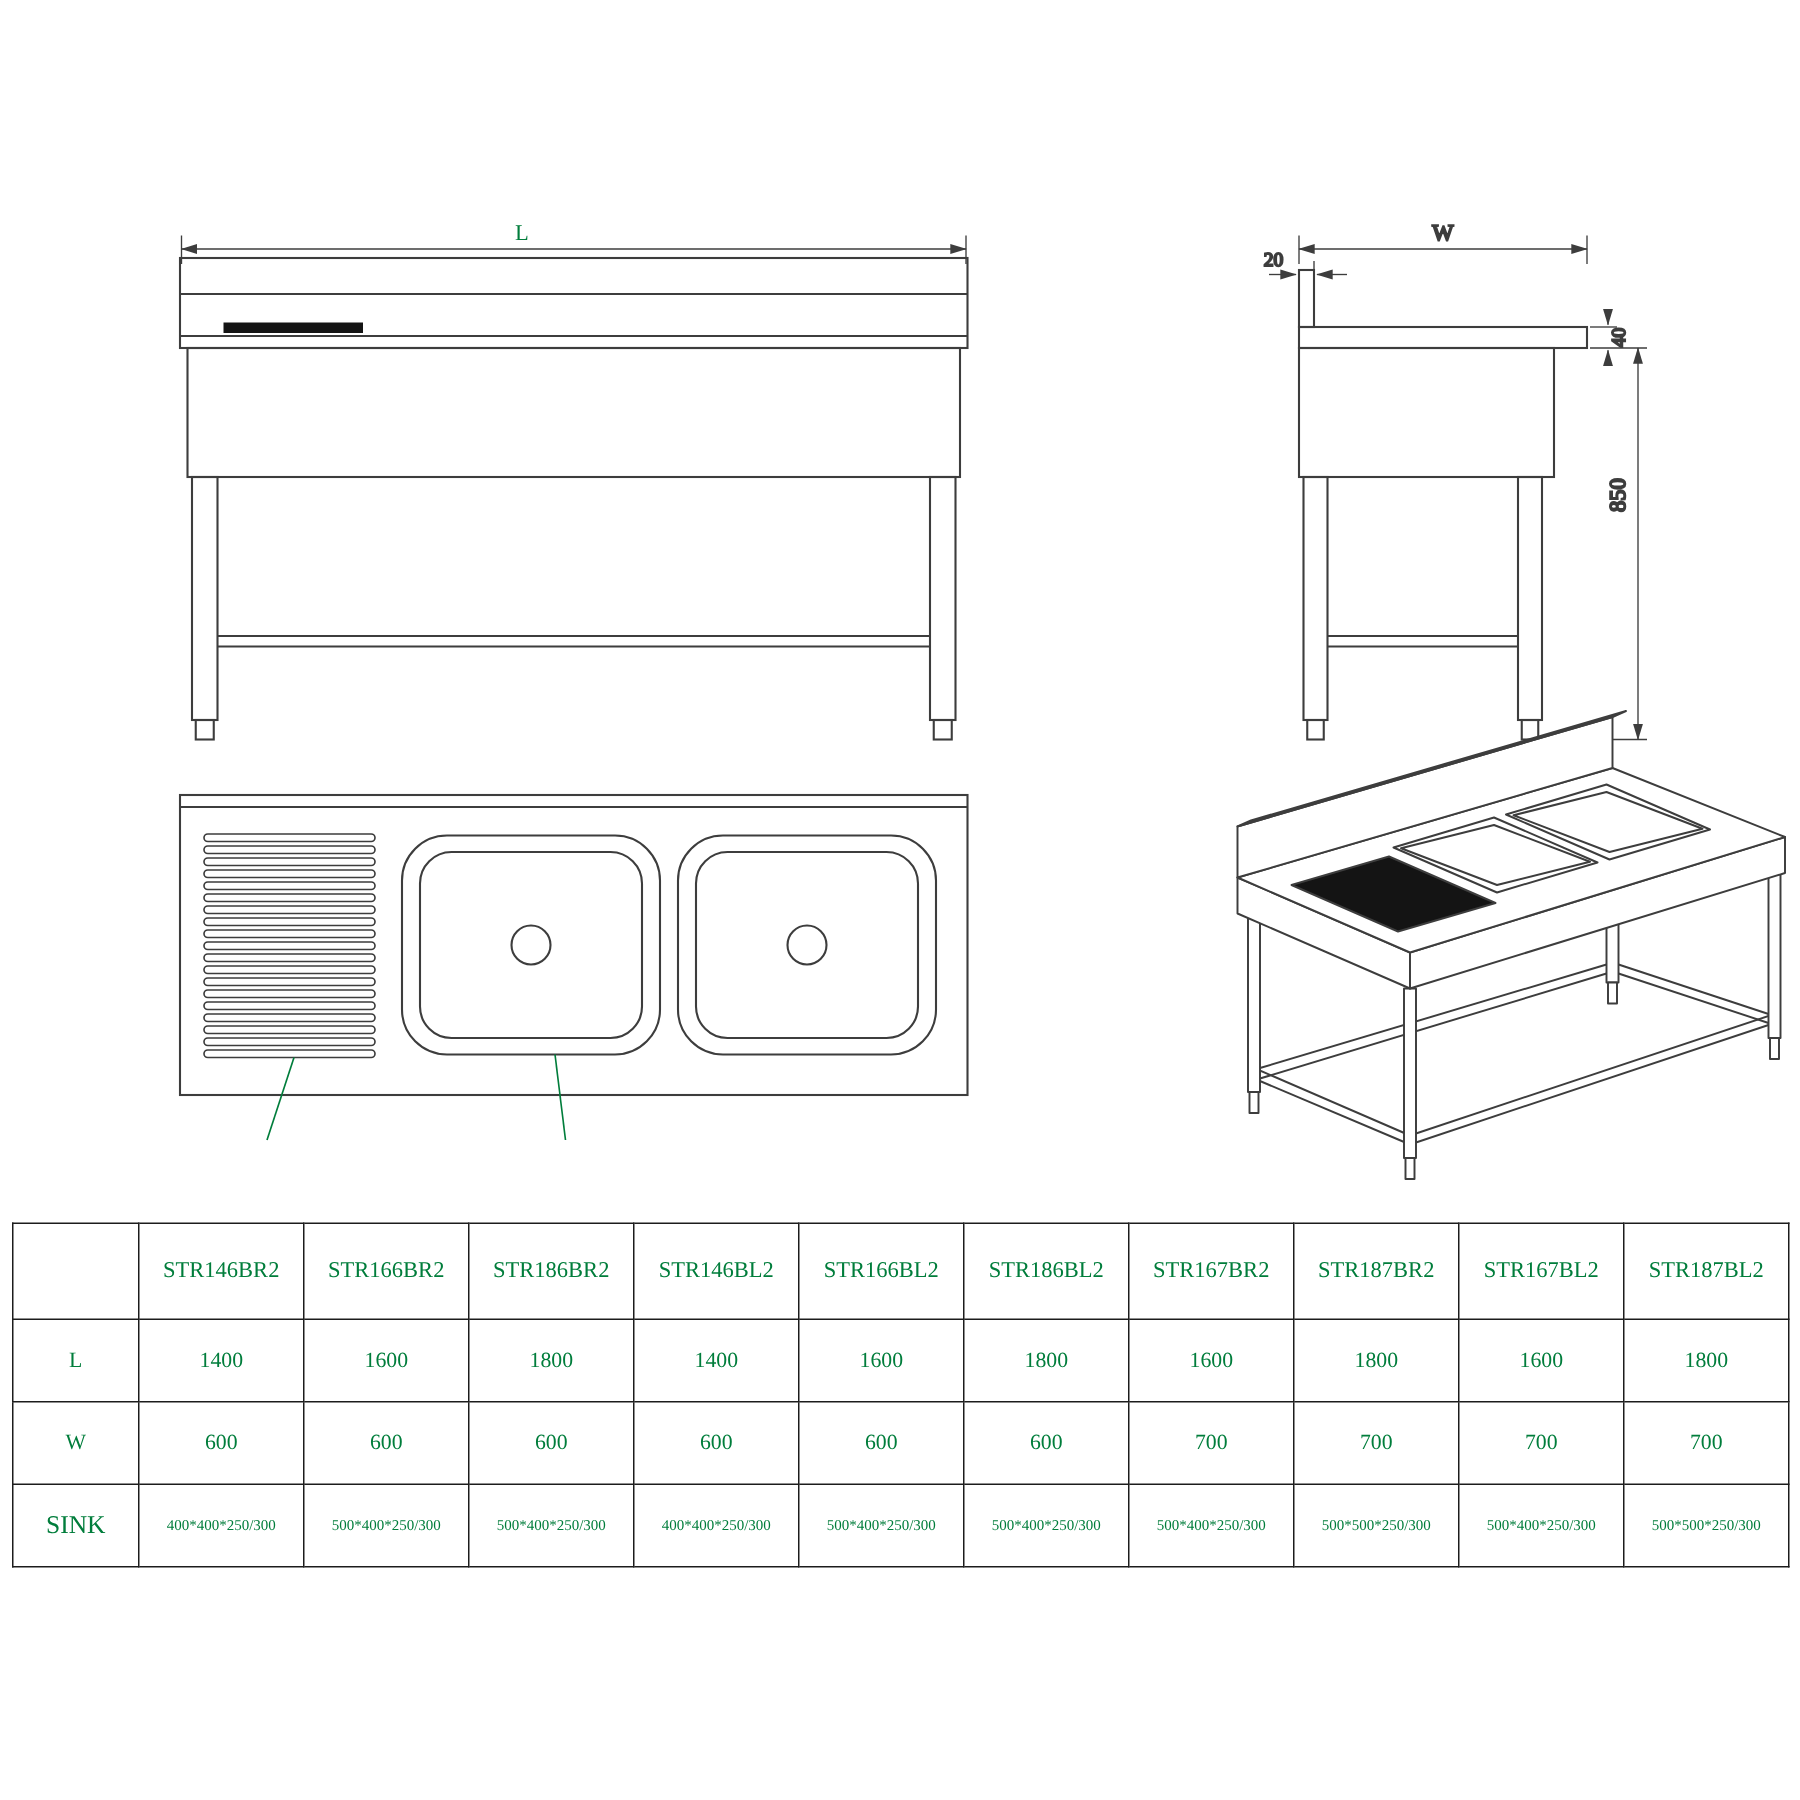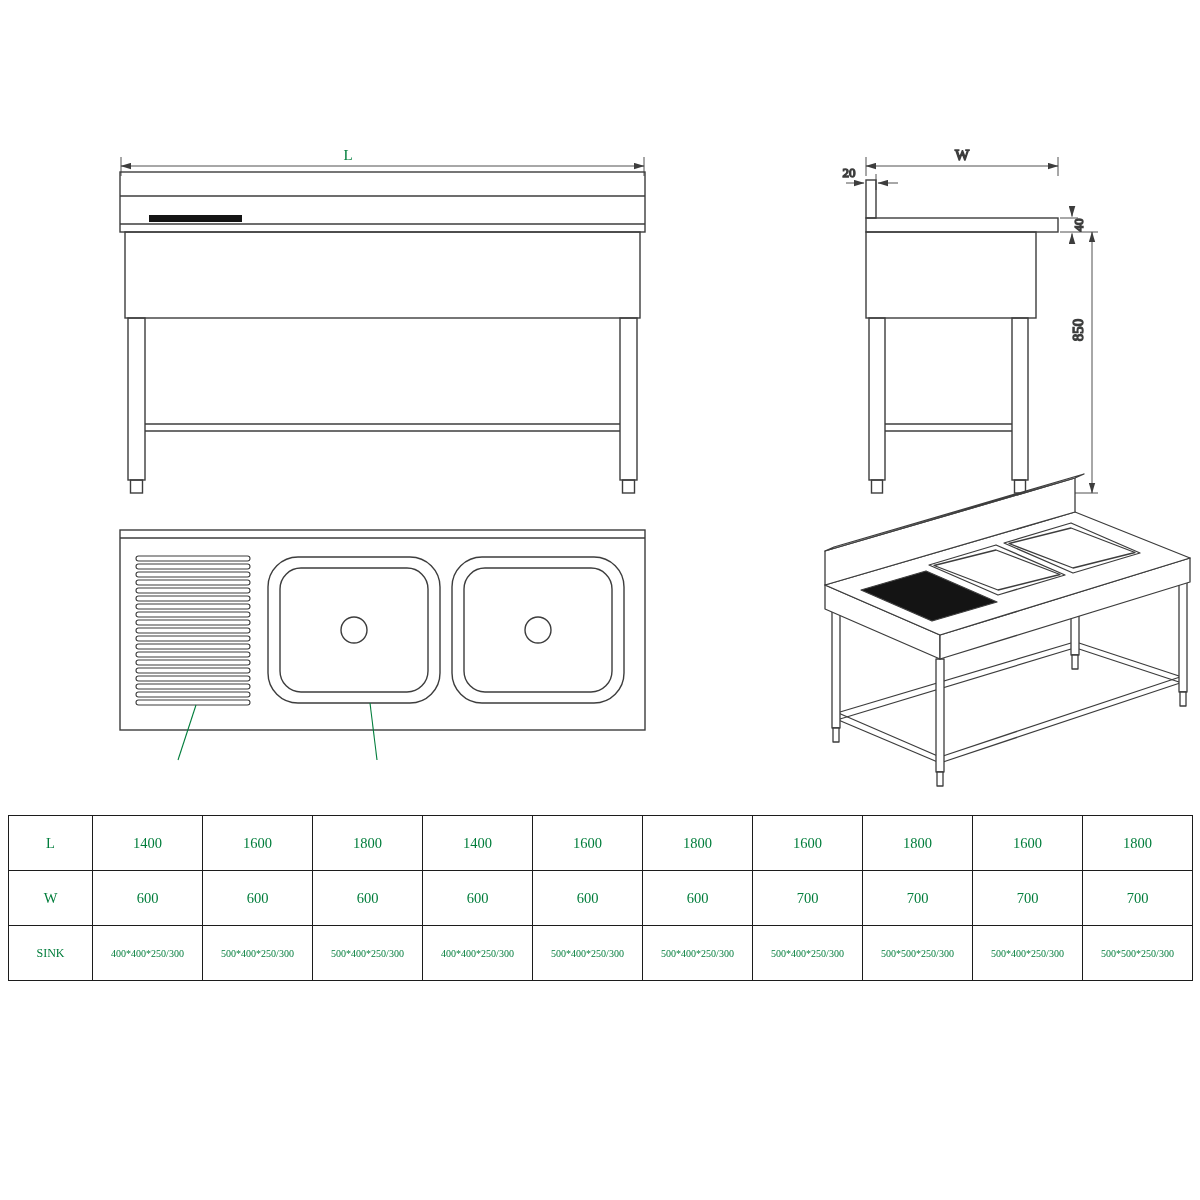--- a/index.html
+++ b/index.html
@@ -8,21 +8,21 @@
   svg{position:absolute;left:0;top:0;}
   svg text{font-family:"Liberation Serif",serif;}
   .dimtxt{fill:#007d3b;font-size:15px;}
   .dimtxt-sm{fill:#007d3b;font-size:13px;}
   table.spec{position:absolute;left:8px;top:815px;width:1184px;border-collapse:collapse;table-layout:fixed;background:#fff;}
   table.spec td{border:1px solid #1c1c1c;text-align:center;vertical-align:middle;color:#007d3b;padding:0;overflow:hidden;white-space:nowrap;}
   tr.r-models td{height:63px;font-size:15px;}
   tr.r-l td, tr.r-w td{height:54px;font-size:14.5px;}
   tr.r-sink td{height:54px;font-size:10px;}
   td.rowlabel{font-size:19px;}
-  tr.r-sink td.rowlabel{font-size:12px;}
+  tr.r-sink td.rowlabel{font-size:17px;}
 </style>
 </head>
 <body>
 
 <div id="sheet">
 
 <svg width="1200" height="810" viewBox="0 0 1200 810">
   <defs>
     <marker id="arr" viewBox="0 0 10 6" refX="9.5" refY="3" markerWidth="11" markerHeight="7" orient="auto-start-reverse" markerUnits="userSpaceOnUse">
       <path d="M0,0 L10,3 L0,6 z" fill="#3d3d3d"></path>
@@ -174,20 +174,33 @@
     </g>
   </g>
 </svg>
 
 <table class="spec">
   <colgroup>
     <col style="width:84px">
     <col span="10" style="width:110px">
   </colgroup>
   <tbody>
+    <tr class="r-models">
+      <td></td>
+      <td>STR146BR2</td>
+      <td>STR166BR2</td>
+      <td>STR186BR2</td>
+      <td>STR146BL2</td>
+      <td>STR166BL2</td>
+      <td>STR186BL2</td>
+      <td>STR167BR2</td>
+      <td>STR187BR2</td>
+      <td>STR167BL2</td>
+      <td>STR187BL2</td>
+    </tr>
     <tr class="r-l">
       <td class="rowlabel">L</td>
       <td>1400</td>
       <td>1600</td>
       <td>1800</td>
       <td>1400</td>
       <td>1600</td>
       <td>1800</td>
       <td>1600</td>
       <td>1800</td>

